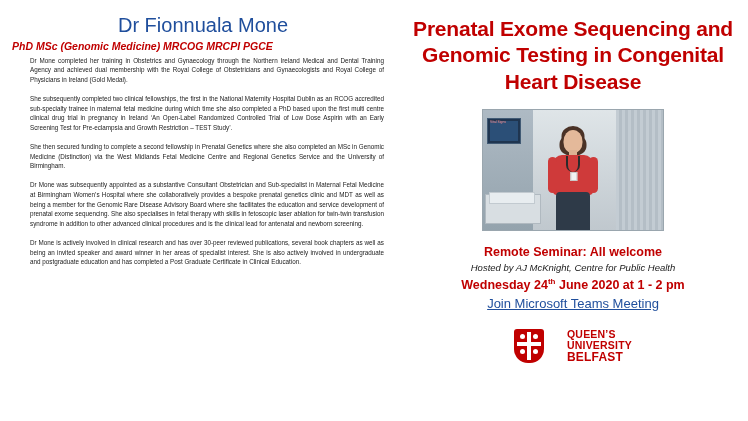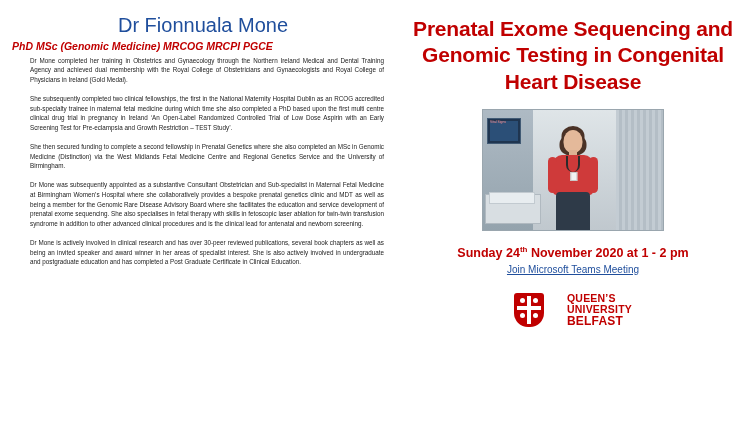--- a/index.html
+++ b/index.html
@@ -145,21 +145,21 @@
   .date-line {
     color: #c00000;
     font-size: 12.5px;
     font-weight: bold;
     text-align: center;
     margin: 0 0 4px 0;
   }
   .date-line sup { font-size: 8px; vertical-align: super; margin-top: 20px; }
   .teams-link {
     color: #1f4e9c;
-    font-size: 10px;
+    font-size: 13px;
     text-decoration: underline;
     text-align: right;
     margin: 0 0 10px 0;
     cursor: pointer;
   }
   
   .qub {
     display: flex;
     align-items: center;
     gap: 23px;
@@ -221,21 +221,23 @@
         <div class="ph-neck"></div>
         <div class="ph-top"></div>
         <div class="ph-lanyard"></div>
         <div class="ph-badge"></div>
         <div class="ph-armL"></div>
         <div class="ph-armR"></div>
         <div class="ph-pants"></div>
       </div>
     </div>
 
-    <div class="date-line"><span>Sunday 24</span><sup>th</sup><span> November 2020 at 1 - 2 pm</span></div>
+    <div class="seminar-line">Remote Seminar: All welcome</div>
+    <div class="host-line">Hosted by AJ McKnight, Centre for Public Health</div>
+    <div class="date-line"><span>Wednesday 24</span><sup>th</sup><span> June 2020 at 1 - 2 pm</span></div>
     <div class="teams-link">Join Microsoft Teams Meeting</div>
 
     <div class="qub">
       <div class="qub-shield">
         <div class="cross-v"></div>
         <div class="cross-h"></div>
         <div class="dot1"></div>
         <div class="dot2"></div>
         <div class="dot3"></div>
         <div class="dot4"></div>

